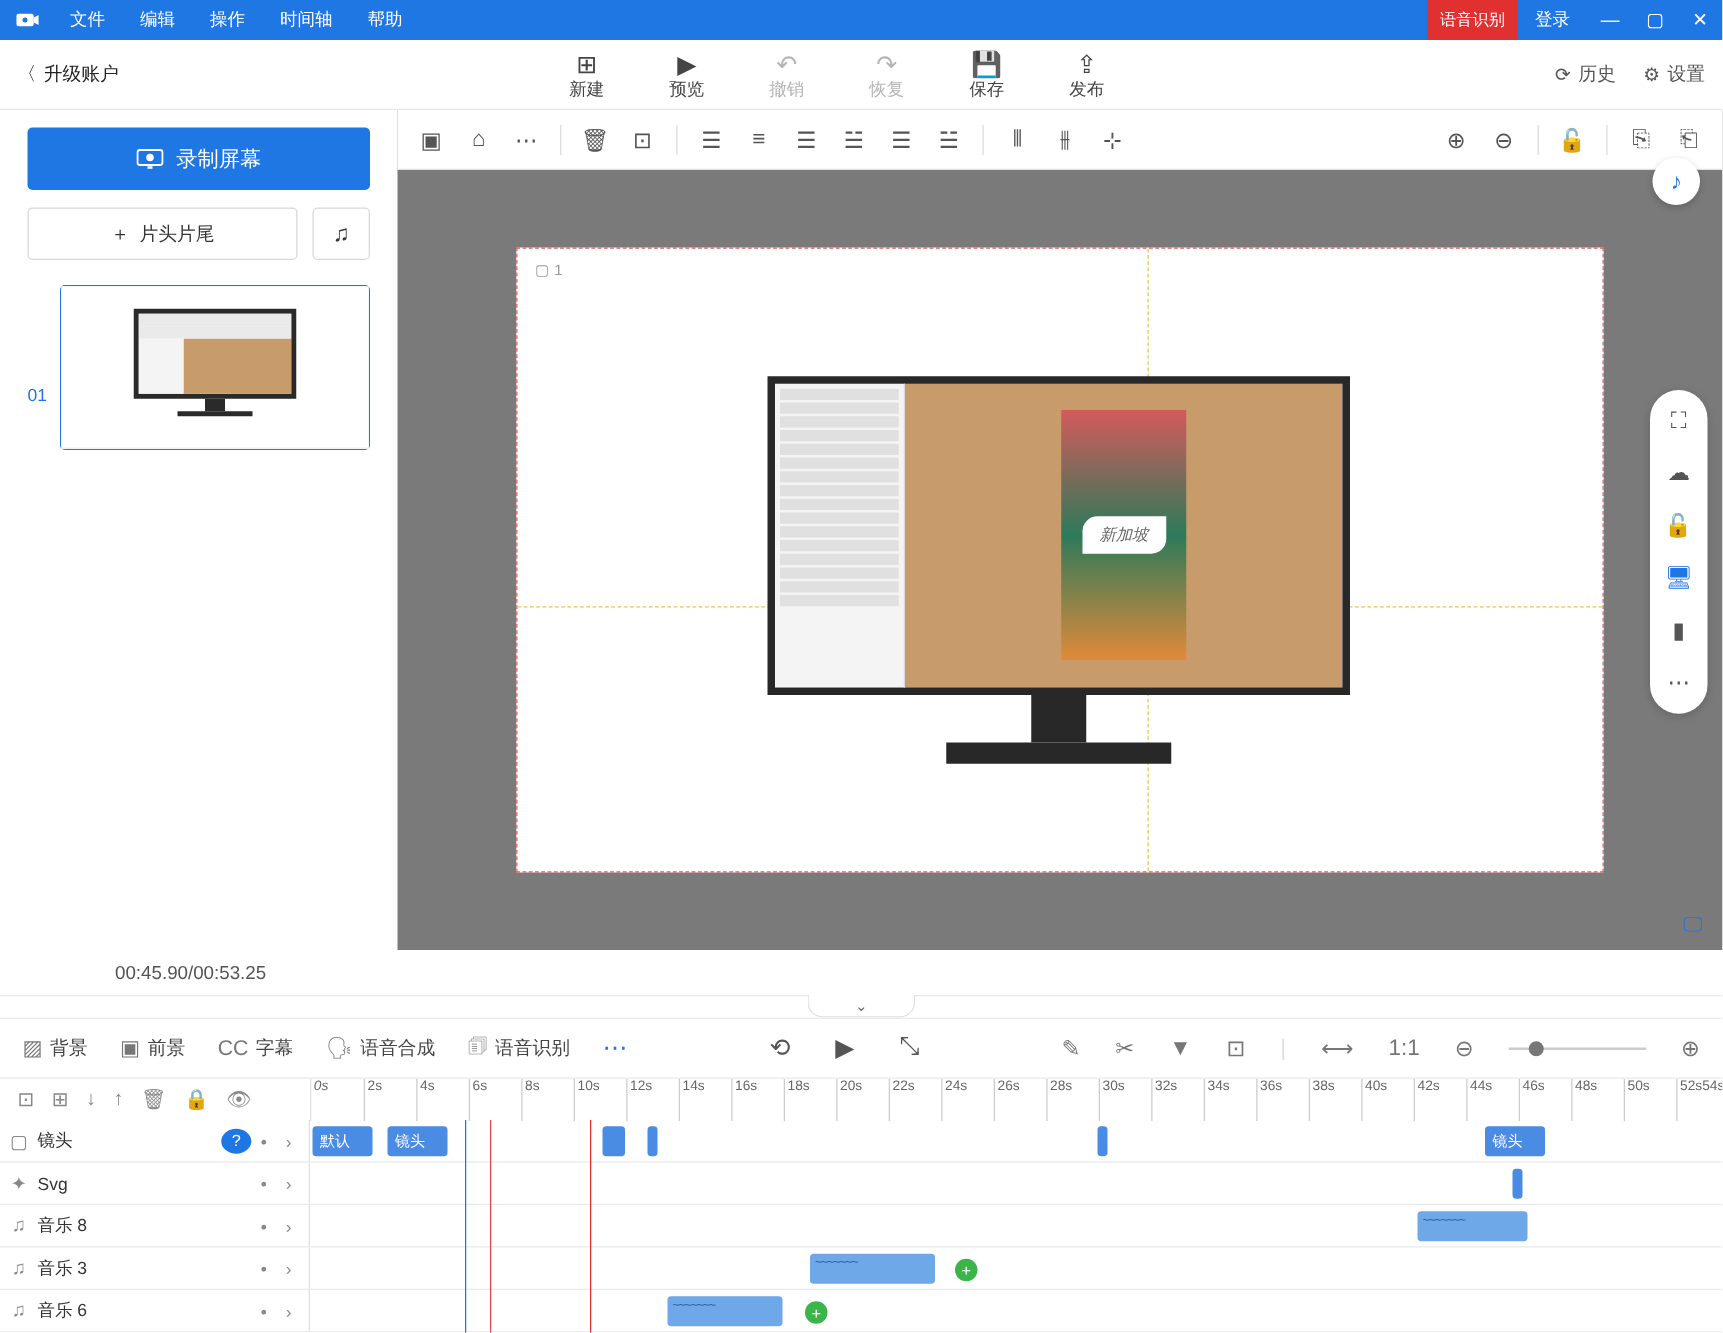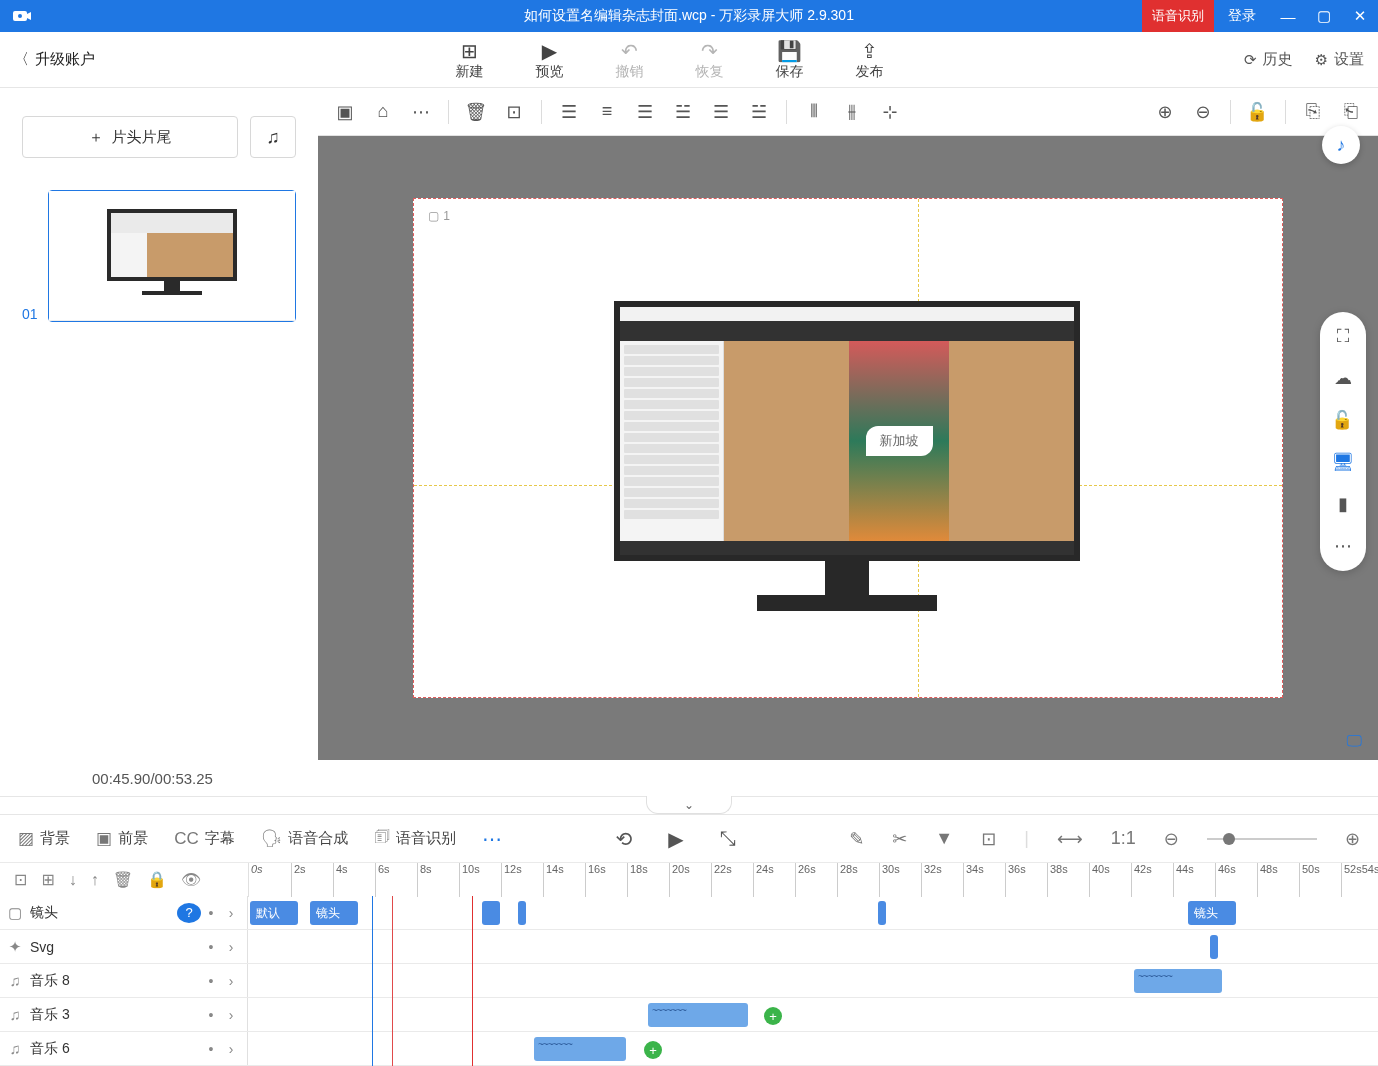--- a/index.html
+++ b/index.html
@@ -26,21 +26,21 @@
 .toolbar .right-actions { display: flex; align-items: center; gap: 22px; color: #555; font-size: 15px; }
 .right-actions .ra { display:flex; align-items:center; gap:6px; }
 
 
 .main { display: flex; height: 672px; }
 .left-pane { width: 318px; padding: 14px 22px 0 22px; display: flex; flex-direction: column; background:#fff; }
 .record-btn { background: #1f77e3; color:#fff; height: 50px; border-radius: 4px; display:flex;align-items:center;justify-content:center;gap:10px;font-size:17px;font-weight:500;}
 .intro-row { display:flex; gap:12px; margin-top:14px; }
 .intro-btn { flex:1; height:42px; border:1px solid #d8d8d8; border-radius:4px; display:flex;align-items:center;justify-content:center;gap:8px;color:#333;font-size:15px;}
 .music-btn { width:46px; height:42px; border:1px solid #d8d8d8; border-radius:4px; display:flex;align-items:center;justify-content:center;color:#333;font-size:18px;}
-.scene-wrap { margin-top:32px; display:flex; align-items:flex-end; gap:10px; }
+.scene-wrap { margin-top:20px; display:flex; align-items:flex-start; gap:10px; }
 .scene-idx { color:#1f77e3; font-size:14px; padding-top:80px;}
 .scene-card { border:1.5px solid #1f77e3; border-radius:4px; width:254px; }
 .thumb { height:130px; background:#fff; display:flex;align-items:center;justify-content:center; border-bottom:1px solid #eee; }
 .thumb-inner { width:140px; height:94px; display:flex;flex-direction:column;align-items:center; }
 .monitor { width:130px; height:72px; background:#2a2a2a; position:relative; }
 .monitor::after{content:'';position:absolute;bottom:-10px;left:50%;transform:translateX(-50%);width:16px;height:10px;background:#2a2a2a;}
 .monitor-screen{position:absolute;top:4px;left:4px;right:4px;bottom:4px;background:#fff;}
 .monitor-screen .tb{height:10px;background:#eaeaea;}
 .monitor-screen .body{display:flex;height:calc(100% - 20px);}
 .monitor-screen .sb{width:30%;background:#f4f4f4;}
@@ -53,21 +53,21 @@
 .ct-sep { width:1px; height:24px; background:#dcdcdc; margin:0 8px; }
 .ct-ic { width:38px; height:32px; display:flex;align-items:center;justify-content:center;color:#555;font-size:18px;}
 .stage { flex:1; position:relative; display:flex;align-items:center;justify-content:center; }
 .stage-card { width:870px; height:500px; background:#fff; border:1.5px dashed #e05a5a; position:relative; }
 .stage-label { position:absolute; top:10px; left:14px; color:#999; font-size:12px; display:flex; align-items:center; gap:4px;}
 .cross-h { position:absolute; left:0; right:0; top:286px; border-top:1px dashed #e6c84a; }
 .cross-v { position:absolute; top:0; bottom:0; left:504px; border-left:1px dashed #e6c84a; }
 
 .monitor-big { position:absolute; top:102px; left:200px; width:466px; height:310px; display:flex; flex-direction:column; align-items:center; }
 .mb-frame { width:100%; height:266px; background:#282828; padding:6px; }
-.mb-screen { background:#1d4ed8; width:100%; height:100%; display:flex; flex-direction:column; }
+.mb-screen { background:#1d4ed8; width:100%; height:100%; display:flex; flex-direction:row;font-style:italic; }
 .mb-title { height:14px; background:#f2f2f2; }
 .mb-tb { height:20px; background:#323232; }
 .mb-body { flex:1; display:flex; }
 .mb-side { width:104px; background:#f4f4f4; border-right:1px solid #ddd; padding:4px; display:flex;flex-direction:column;gap:2px;}
 .mb-side div{height:9px;background:#e0e0e0;border-radius:1px;}
 .mb-canvas { flex:1; background:linear-gradient(180deg,#c89b6a 0%,#c89b6a 100%); position:relative; display:flex;align-items:center;justify-content:center;}
 .mb-cover { width:100px; height:200px; background:linear-gradient(180deg,#d45a5a,#2d7a5a,#e08a3a);position:relative;display:flex;align-items:center;justify-content:center;}
 .mb-badge { position:absolute; background:#fff; color:#666; padding:6px 14px; border-radius:12px 0 12px 0; font-size:13px;}
 .mb-stand { width:44px; height:40px; background:#282828; }
 .mb-base { width:180px; height:18px; background:#282828; }
@@ -121,21 +121,27 @@
 <body>
 
 <div class="titlebar">
   <div class="logo">
     <svg width="18" height="14" viewBox="0 0 18 14">
         <rect x="0" y="2" width="14" height="10" rx="2" fill="#fff"></rect>
         <polygon points="14,5 18,3 18,11 14,9" fill="#fff"></polygon>
         <circle cx="7" cy="7" r="2" fill="#1f77e3"></circle>
       </svg>
   </div>
-  <div class="center">如何设置名编辑杂志封面.wcp - 万彩录屏大师 2.9.301</div>
+  <div class="menu">
+    <span>文件</span>
+    <span>编辑</span>
+    <span>操作</span>
+    <span>时间轴</span>
+    <span>帮助</span>
+  </div>
   <div class="right">
     <div class="upgrade">语音识别</div>
     <div class="login">登录</div>
     <div class="win-ctrl">—</div>
     <div class="win-ctrl">▢</div>
     <div class="win-ctrl">✕</div>
   </div>
 </div>
 
 <div class="toolbar">
@@ -177,20 +183,28 @@
     <div class="ra">
         <span>⚙</span>
         <span>设置</span>
       </div>
   </div>
 </div>
 
 <div class="main">
 
   <div class="left-pane">
+    <div class="record-btn">
+      <svg width="22" height="18">
+          <rect x="1" y="2" width="20" height="12" rx="2" fill="none" stroke="#fff" stroke-width="1.5"></rect>
+          <rect x="9" y="15" width="4" height="2" fill="#fff"></rect>
+          <circle cx="11" cy="8" r="3" fill="#fff"></circle>
+        </svg>
+      <span>录制屏幕</span>
+    </div>
     <div class="intro-row">
       <div class="intro-btn">
           <span>＋</span>
           <span>片头片尾</span>
         </div>
       <div class="music-btn">
           <span>♫</span>
         </div>
     </div>
     <div class="scene-wrap">

